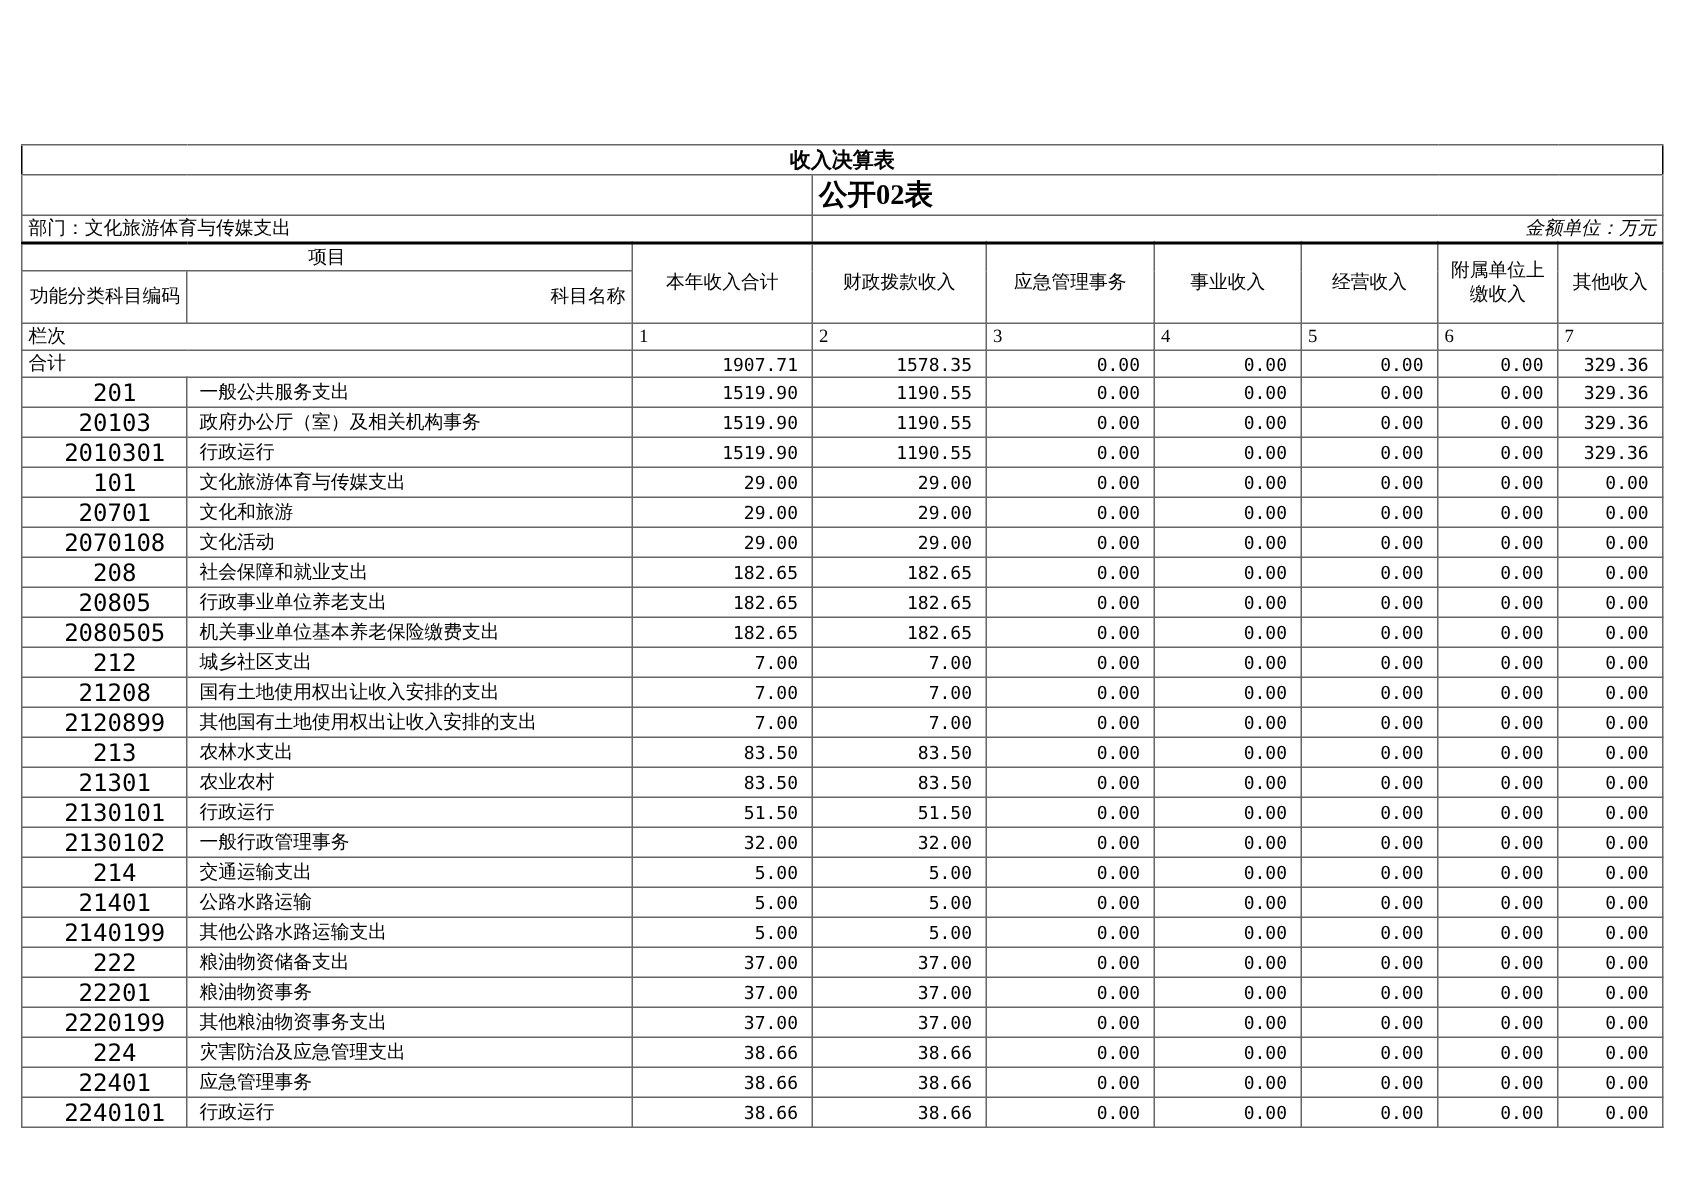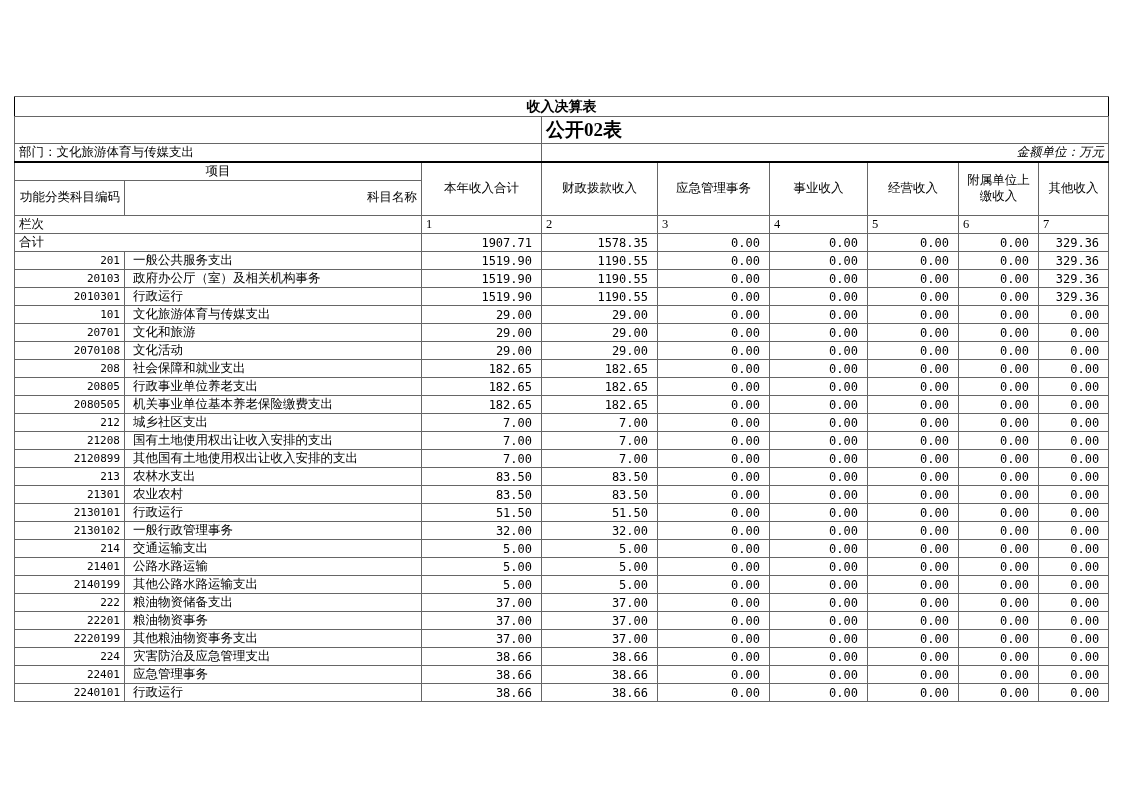--- a/index.html
+++ b/index.html
@@ -62,23 +62,23 @@
   th.vcol {
     text-align: center;
     white-space: normal;
     line-height: 1.25;
   }
   tr.index-row td { height: 17px; text-align: left; }
 
   
   tbody td { height: 16.6px; }
   td.code {
-    text-align: right;
+    text-align: center;
     font-family: "DejaVu Sans Mono", "Liberation Mono", monospace;
-    font-size: 11px;
+    font-size: 16px;
     padding-left: 18px;
   }
   td.name { text-align: left; padding-left: 8px; }
   td.total-label { text-align: left; }
   td.num {
     text-align: right;
     font-family: "DejaVu Sans Mono", "Liberation Mono", monospace;
     font-size: 12px;
     padding-right: 9px;
   }

